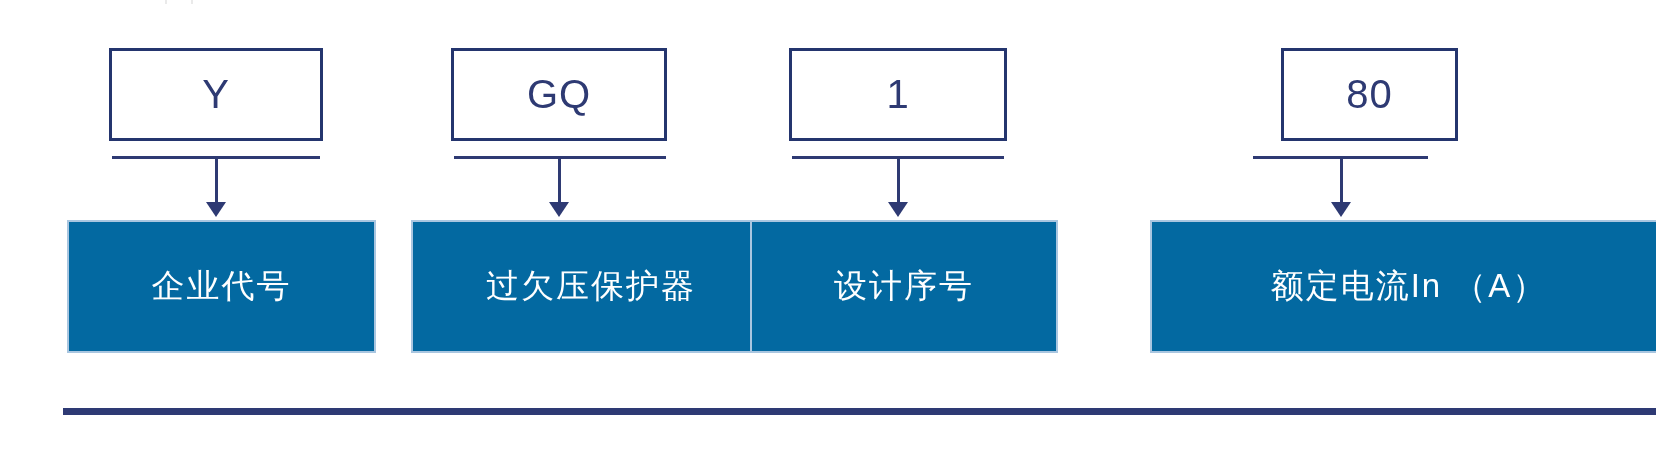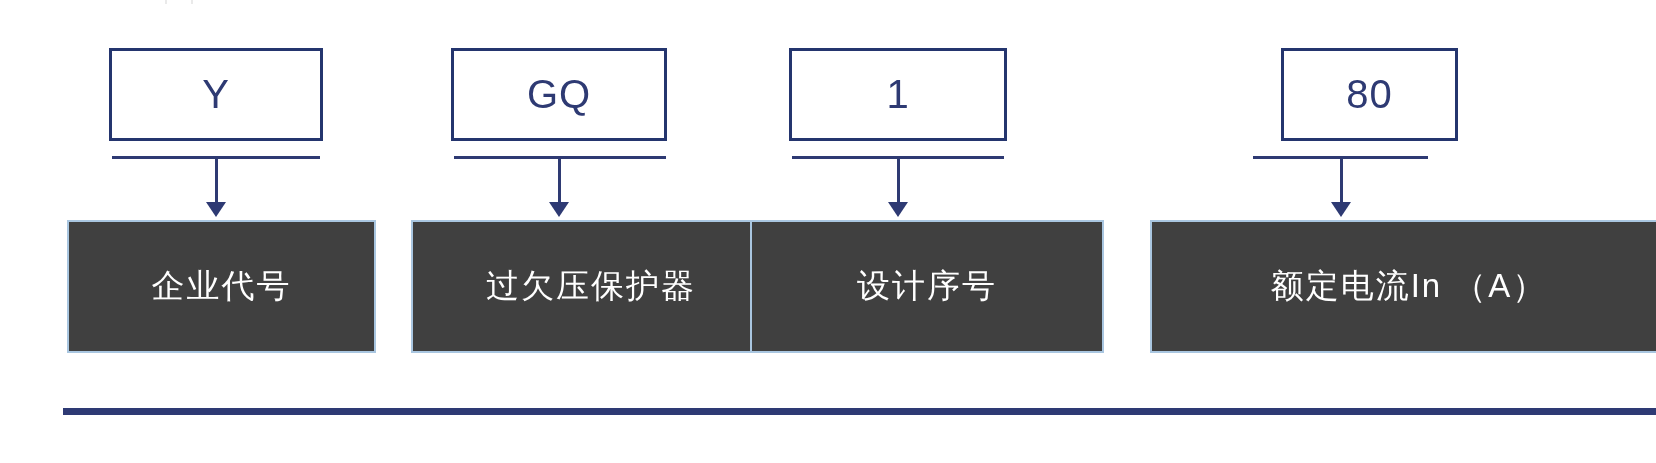--- a/index.html
+++ b/index.html
@@ -57,21 +57,21 @@
     border-right: 10px solid transparent;
     border-top: 15px solid #2e3a73;
   }
 
   
   .label-bar {
     position: absolute;
     top: 220px;
     height: 133px;
     box-sizing: border-box;
-    background: #404040;
+    background: #0369a1;
     border: 2px solid #a9c6e0;
     display: flex;
     align-items: center;
     justify-content: center;
     color: #ffffff;
     font-size: 33px;
     letter-spacing: 2px;
     white-space: nowrap;
   }
 
@@ -85,21 +85,21 @@
   .c2 .code-box  { left: 451px;  width: 216px; align-items: center; }
   .c2 .underline { left: 454px;  width: 212px; }
   .c2 .stem      { left: 558px; }
   .c2 .arrowhead { left: 549px; }
   .c2 .label-bar { left: 411px;  width: 360px; }
 
   .c3 .code-box  { left: 789px;  width: 218px; }
   .c3 .underline { left: 792px;  width: 212px; }
   .c3 .stem      { left: 897px; }
   .c3 .arrowhead { left: 888px; }
-  .c3 .label-bar { left: 750px;  width: 354px; }
+  .c3 .label-bar { left: 750px;  width: 308px; }
 
   .c4 .code-box  { left: 1253px; width: 177px; margin-left: 28px; }
   .c4 .underline { left: 1253px; width: 175px; }
   .c4 .stem      { left: 1340px; }
   .c4 .arrowhead { left: 1331px; }
   .c4 .label-bar { left: 1150px; width: 518px; text-align: center; }
 
   
   .bottom-rule {
     position: absolute;

